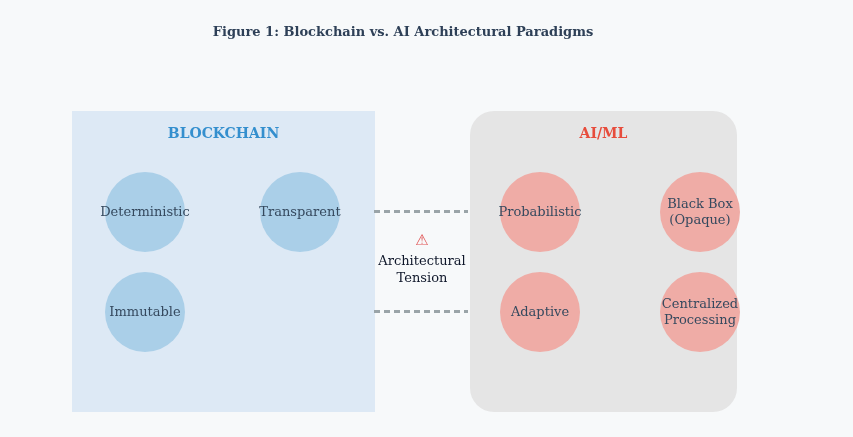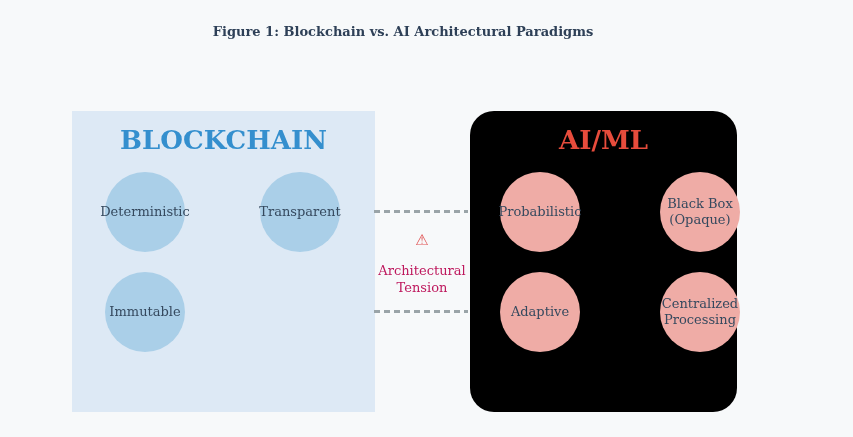--- a/index.html
+++ b/index.html
@@ -4,23 +4,23 @@
 <style>
   html,body{margin:0;padding:0;}
   body{font-family:"DejaVu Serif", serif;}
   .stage{position:relative;width:853px;height:437px;background:#f7f9fa;overflow:hidden;}
 
   .fig-title{position:absolute;top:24px;left:0;width:806px;text-align:center;
     font-size:13px;font-weight:bold;color:#2e4057;}
 
   .panel{position:absolute;top:111px;width:303px;height:301px;}
   .panel.blockchain{left:72px;background:#dde9f5;}
-  .panel.aiml{left:470px;width:267px;background:#000000;border-radius:24px;}
+  .panel.aiml{left:470px;width:267px;background:#e5e5e5;border-radius:24px;}
 
-  .panel-header{text-align:center;padding-top:14px;font-size:26px;font-weight:bold;}
+  .panel-header{text-align:center;padding-top:14px;font-size:14px;font-weight:bold;}
   .panel.blockchain .panel-header{color:#348fce;}
   .panel.aiml .panel-header{color:#e74c3c;}
 
   .circle{position:absolute;width:80px;height:80px;border-radius:50%;
     display:flex;align-items:center;justify-content:center;}
   .panel.blockchain .circle{background:#aacfe8;}
   .panel.aiml .circle{background:#efaca6;}
   .circle-label{width:96px;margin-left:-8px;margin-right:-8px;flex:none;
     text-align:center;font-size:13px;line-height:1.25;color:#35495e;}
 
@@ -34,22 +34,22 @@
   .panel.aiml .c-br{left:190px;}
 
   .dash-line{position:absolute;left:374px;width:94px;height:3px;
     background:repeating-linear-gradient(to right,#9aa4a8 0 6px,transparent 6px 10px);}
   .dash-1{top:210px;}
   .dash-2{top:310px;}
 
   .tension{position:absolute;left:361px;top:233px;width:122px;text-align:center;}
   .tension .warn{display:block;font-family:"DejaVu Sans",sans-serif;
     font-size:15px;line-height:1;color:#e05555;}
-  .tension .tension-label{display:inline-block;width:96px;margin-top:15px;
-    font-size:13px;line-height:1.3;color:#be185d;}
+  .tension .tension-label{display:inline-block;width:96px;margin-top:5px;
+    font-size:13px;line-height:1.3;color:#0f172a;}
 </style>
 </head>
 <body>
 
 <div class="stage">
 
   <div class="fig-title">Figure 1: Blockchain vs. AI Architectural Paradigms</div>
 
   <div class="panel blockchain">
     <div class="panel-header">BLOCKCHAIN</div>

